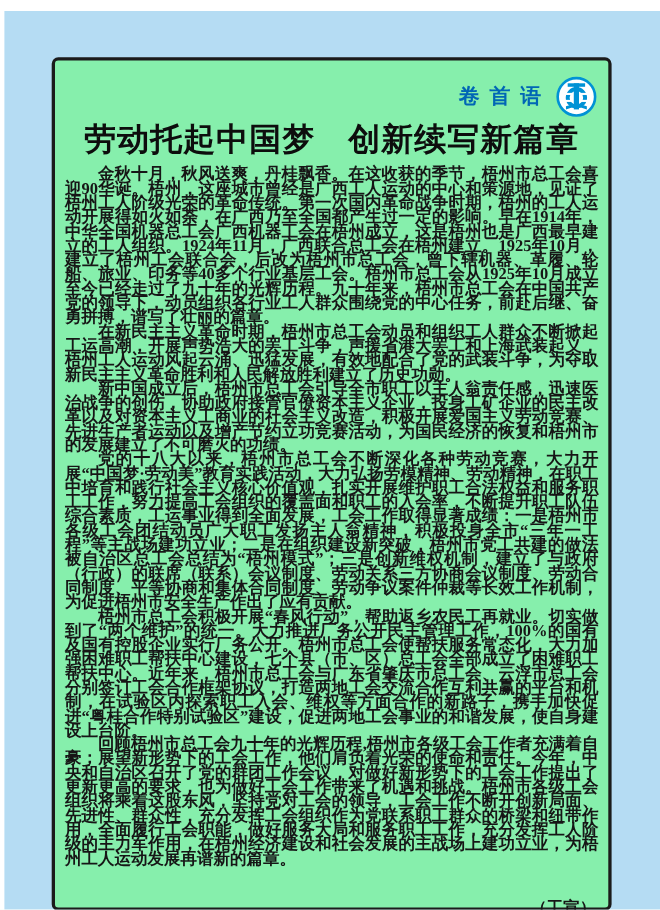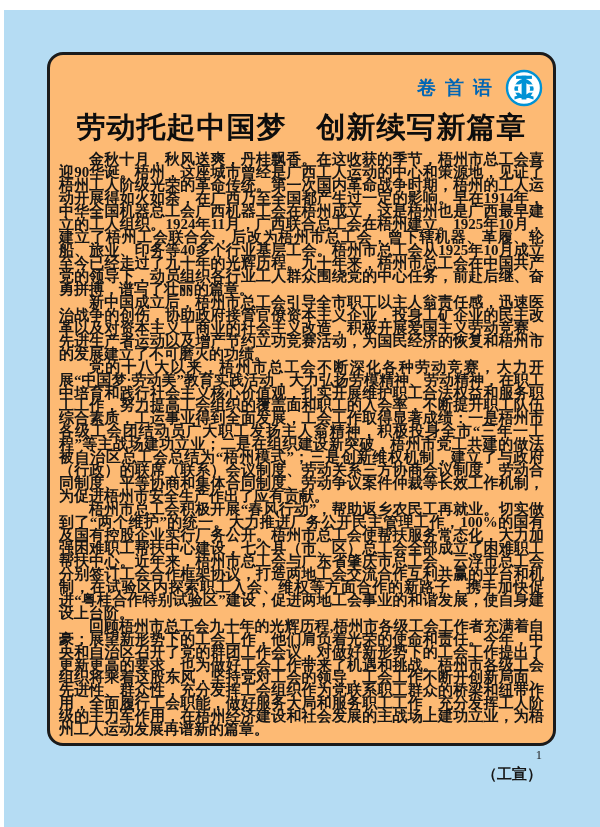--- a/index.html
+++ b/index.html
@@ -8,24 +8,24 @@
     position:relative; width:600px; height:827px;
     background:#ffffff; overflow:hidden;
     font-family:"Liberation Serif", serif;
     color:#141414;
   }
   .blue-bg {
     position:absolute; left:4px; top:10px; width:596px; height:817px;
     background:#b5dcf3;
   }
   .panel {
-    position:absolute; left:47px; top:52px; width:509px; height:694px;
-    background:#fdba74;
+    position:absolute; left:47px; top:52px; width:509px; height:776px;
+    background:#86efac;
     border:3px solid #1b1b1b;
-    border-radius:16px;
+    border-radius:6px;
     padding:56px 9px 0 9px;
   }
   .panel-head {
     position:absolute; top:14px; right:10px;
     display:flex; align-items:center; gap:9px;
   }
   .section-label {
     color:#0066b5; font-weight:bold; font-size:19px;
     letter-spacing:9px; margin-right:-5px;
     font-family:"Liberation Serif", serif;
@@ -74,20 +74,21 @@
           <rect x="14" y="8.5" width="20" height="4" fill="#0092d5"></rect>
           <path d="M 12 38.5 Q 24 33.5 36 38.5 L 36 34.8 Q 24 30.2 12 34.8 Z" fill="#0092d5"></path>
         </svg>
       </span>
     </div>
 
     <h1 class="article-title">劳动托起中国梦　创新续写新篇章</h1>
 
     <div class="article-body">
       <p>金秋十月，秋风送爽，丹桂飘香。在这收获的季节，梧州市总工会喜迎90华诞。梧州，这座城市曾经是广西工人运动的中心和策源地，见证了梧州工人阶级光荣的革命传统。第一次国内革命战争时期，梧州的工人运动开展得如火如荼，在广西乃至全国都产生过一定的影响。早在1914年，中华全国机器总工会广西机器工会在梧州成立，这是梧州也是广西最早建立的工人组织。1924年11月，广西联合总工会在梧州建立。1925年10月，建立了梧州工会联合会，后改为梧州市总工会，曾下辖机器、革履、轮船、旅业、印务等40多个行业基层工会。梧州市总工会从1925年10月成立至今已经走过了九十年的光辉历程。九十年来，梧州市总工会在中国共产党的领导下，动员组织各行业工人群众围绕党的中心任务，前赴后继、奋勇拼搏，谱写了壮丽的篇章。</p>
+      <p>在新民主主义革命时期，梧州市总工会动员和组织工人群众不断掀起工运高潮，开展声势浩大的罢工斗争，声援省港大罢工和上海武装起义，梧州工人运动风起云涌、迅猛发展，有效地配合了党的武装斗争，为夺取新民主主义革命胜利和人民解放胜利建立了历史功勋。</p>
       <p>新中国成立后，梧州市总工会引导全市职工以主人翁责任感，迅速医治战争的创伤，协助政府接管官僚资本主义企业，投身工矿企业的民主改革以及对资本主义工商业的社会主义改造，积极开展爱国主义劳动竞赛、先进生产者运动以及增产节约立功竞赛活动，为国民经济的恢复和梧州市的发展建立了不可磨灭的功绩。</p>
       <p>党的十八大以来，梧州市总工会不断深化各种劳动竞赛，大力开展“中国梦·劳动美”教育实践活动，大力弘扬劳模精神、劳动精神，在职工中培育和践行社会主义核心价值观，扎实开展维护职工合法权益和服务职工工作，努力提高工会组织的覆盖面和职工的入会率，不断提升职工队伍综合素质，工运事业得到全面发展，工会工作取得显著成绩：一是梧州市各级工会团结动员广大职工发扬主人翁精神，积极投身全市“三年一工程”等主战场建功立业；二是在组织建设新突破，梧州市党工共建的做法被自治区总工会总结为“梧州模式”；三是创新维权机制，建立了与政府（行政）的联席（联系）会议制度、劳动关系三方协商会议制度、劳动合同制度、平等协商和集体合同制度、劳动争议案件仲裁等长效工作机制，为促进梧州市安全生产作出了应有贡献。</p>
       <p>梧州市总工会积极开展“春风行动”，帮助返乡农民工再就业。切实做到了“两个维护”的统一。大力推进厂务公开民主管理工作，100%的国有及国有控股企业实行厂务公开。梧州市总工会使帮扶服务常态化，大力加强困难职工帮扶中心建设，七个县（市、区）总工会全部成立了困难职工帮扶中心。近年来，梧州市总工会与广东省肇庆市总工会、云浮市总工会分别签订工会合作框架协议，打造两地工会交流合作互利共赢的平台和机制，在试验区内探索职工入会、维权等方面合作的新路子，携手加快促进“粤桂合作特别试验区”建设，促进两地工会事业的和谐发展，使自身建设上台阶。</p>
       <p><span>回顾梧州市总工会九十年的光辉历程,梧州市各级工会工作者充满着自豪；展望新形势下的工会工作，他们肩负着光荣的使命和责任。今年，中央和自治区召开了党的群团工作会议，对做好新形势下的工会工作提出了更新更高的要求，也为做好工会工作带来了机遇和挑战。梧州市各级工会组织将乘着这股东风，坚持党对工会的领导，工会工作不断开创新局面、先进性、群众性，充分发挥工会组织作为党联系职工群众的桥梁和纽带作用，全面履行工会职能，做好服务大局和服务职工工作，充分发挥工人阶级的主力军作用，在梧州经济建设和社会发展的主战场上建功立业，为梧州工人运动发展再谱新的篇章。</span><span class="attribution">（工宣）</span></p>
     </div>
   </div>
 
   <div class="page-number">1</div>
 </div>
 

